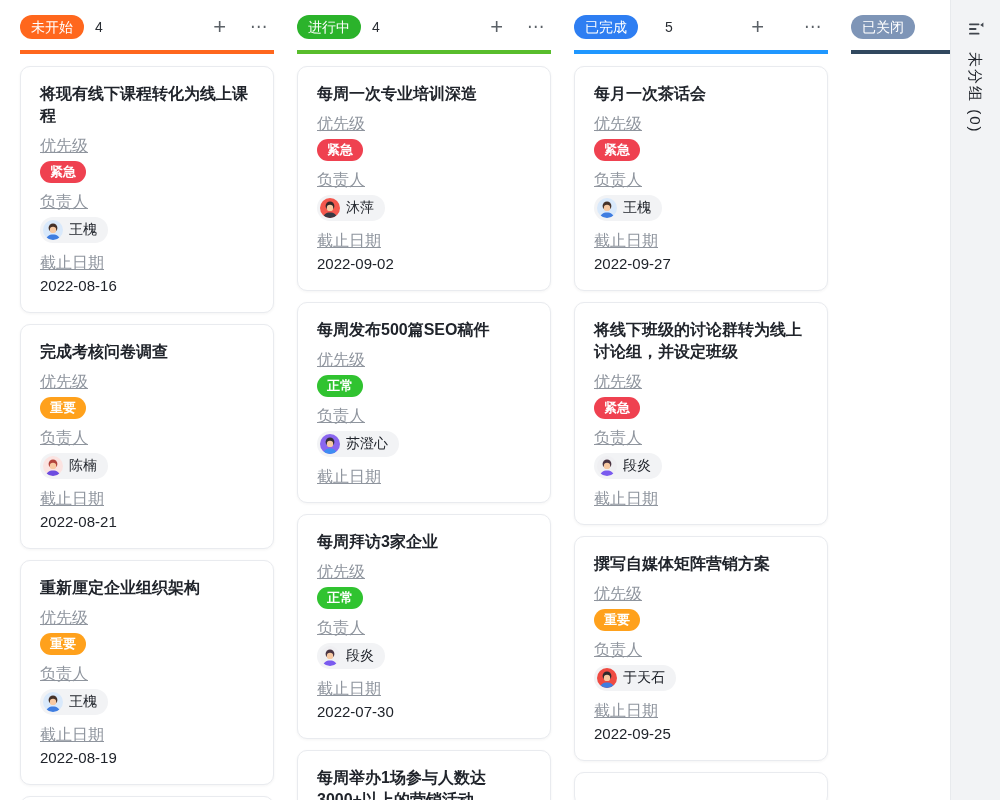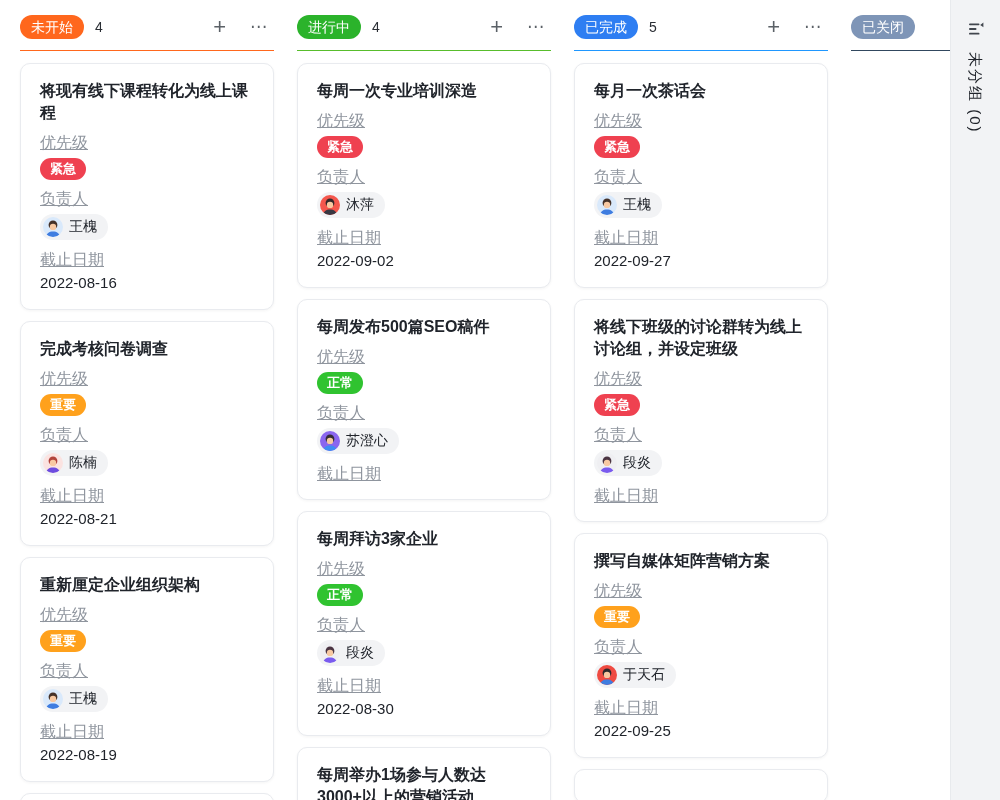--- a/index.html
+++ b/index.html
@@ -1,19 +1,19 @@
 <!DOCTYPE html>
 <html><head>
 <meta charset="utf-8">
 <style>
   html,body{margin:0;padding:0;width:1000px;height:800px;overflow:hidden;background:#ffffff;
     font-family:"Liberation Sans","DejaVu Sans",sans-serif;color:#20242b;}
   .board{display:flex;gap:23px;padding:13px 0 0 20px;width:1105px;}
   .column{width:254px;flex:0 0 254px;}
-  .col-header{display:flex;align-items:center;height:28px;padding-bottom:9px;border-bottom:1px solid #eab308;}
+  .col-header{display:flex;align-items:center;height:28px;padding-bottom:9px;border-bottom:4px solid #eab308;}
   .col-badge{color:#fff;font-size:14px;line-height:20px;padding:2px 11px;border-radius:12px;font-weight:500;white-space:nowrap;}
   .col-count{margin-left:11px;font-size:14px;color:#2a2e34;}
   .spacer{flex:1;}
   .icon-btn{background:none;border:none;color:#5b6167;cursor:pointer;padding:0;font-family:inherit;}
   .icon-btn.add{font-size:22px;font-weight:300;line-height:20px;margin-right:24px;}
   .icon-btn.more{font-size:17px;line-height:20px;letter-spacing:1px;margin-right:6px;}
   .card-list{display:flex;flex-direction:column;gap:11px;margin-top:12px;}
   .card{background:#fff;border:1px solid #e9ebef;border-radius:10px;padding:16px 19px 16px;
     box-shadow:0 1px 3px rgba(31,35,41,.05);}
   .card-title{font-size:16px;font-weight:700;line-height:22px;color:#20242b;}
@@ -154,29 +154,29 @@
               <span class="avatar" style="background: rgb(239, 239, 242);">
                 <svg width="20" height="20" viewBox="0 0 20 20">
                   <circle cx="10" cy="7.9" r="4.4" fill="#4a3442"></circle>
                   <circle cx="10" cy="9.9" r="3.2" fill="#f8c9a2"></circle>
                   <path d="M3.2 20c0-3.5 3-5.4 6.8-5.4s6.8 1.9 6.8 5.4z" fill="#7a5bef"></path>
                 </svg>
               </span>
               <span>段炎</span>
             </span></div>
           <div class="field-label">截止日期</div>
-          <div class="due">2022-08-30</div>
+          <div class="due">2022-07-30</div>
         </div>
         <div class="card">
           <div class="card-title">每周举办1场参与人数达3000+以上的营销活动</div>
         </div>
       </div>
     </div>
     <div class="column">
-      <div class="col-header" style="border-bottom-color: rgb(31, 151, 255);">
+      <div class="col-header" style="border-bottom-color: rgb(31, 151, 255); gap: 16px;">
         <span class="col-badge" style="background: rgb(46, 126, 242);">已完成</span>
         <span class="col-count">5</span>
         <div class="spacer"></div>
         <button class="icon-btn add">+</button>
         <button class="icon-btn more">⋯</button>
       </div>
       <div class="card-list">
         <div class="card">
           <div class="card-title">每月一次茶话会</div>
           <div class="field-label">优先级</div>

